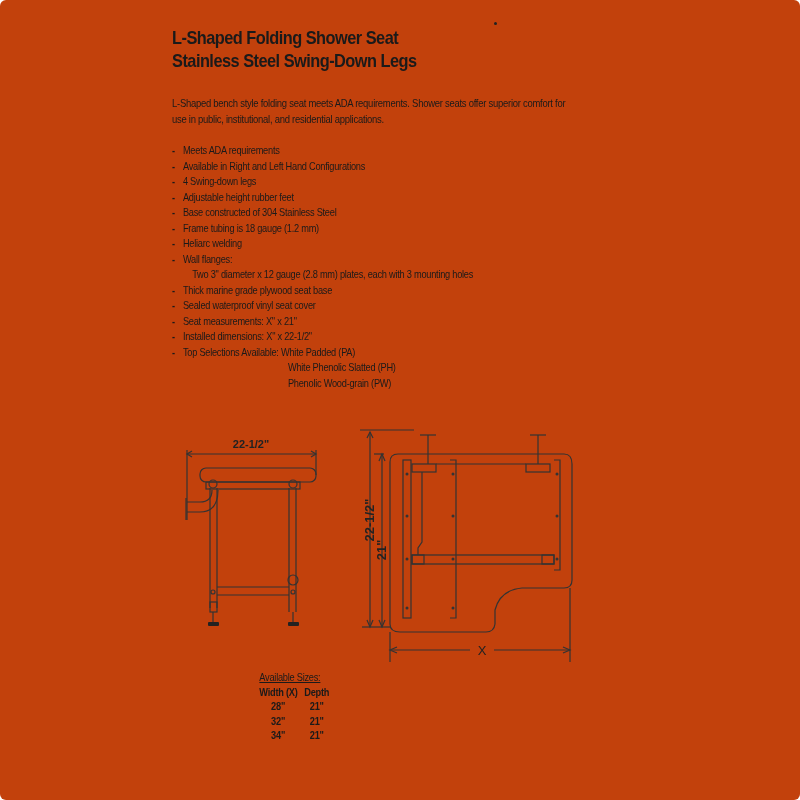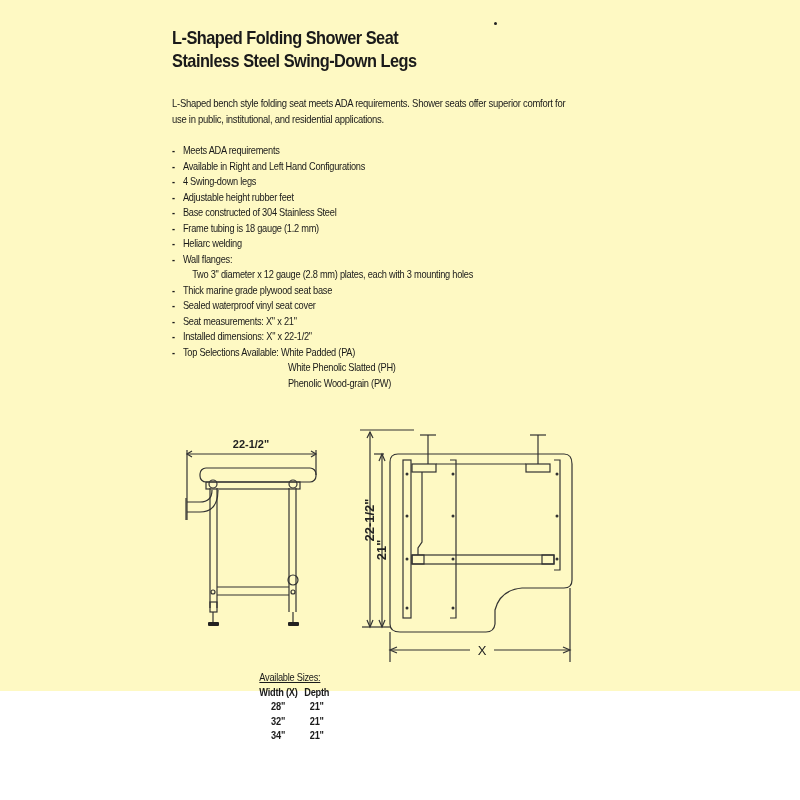--- a/index.html
+++ b/index.html
@@ -1,18 +1,18 @@
 <!DOCTYPE html>
 <html><head>
 <meta charset="utf-8">
 <style>
   html, body { margin: 0; padding: 0; background: #ffffff; }
   body { width: 800px; height: 800px; position: relative; overflow: hidden;
          font-family: "Liberation Sans", sans-serif; color: #1a1a1a; }
-  .page { position: absolute; left: 0; top: 0; width: 800px; height: 691px; background: #fef9c3; }
+  .page { position: absolute; left: 0; top: 0; width: 800px; height: 800px; background: #c2410c; border-radius: 6px; }
   .title { position: absolute; left: 172px; top: 26px; font-weight: bold; font-size: 19px; line-height: 23px;
            letter-spacing: -0.6px; transform: scaleX(0.86); transform-origin: left top; white-space: nowrap; }
   .dot { position: absolute; left: 494px; top: 22px; width: 3px; height: 3px; background: #222; border-radius: 50%; }
   .intro { position: absolute; left: 172px; top: 95px; font-size: 11px; line-height: 16px; width: 520px;
            transform: scaleX(0.86); transform-origin: left top; letter-spacing: -0.3px; }
   .features { position: absolute; left: 172px; top: 143px; margin: 0; padding: 0; list-style: none;
               font-size: 11px; line-height: 15.5px; transform: scaleX(0.84); transform-origin: left top;
               letter-spacing: -0.3px; white-space: nowrap; }
   .features li { position: relative; padding-left: 13px; }
   .features li.bullet::before { content: "-"; position: absolute; left: 0; top: 0; font-weight: bold; }

